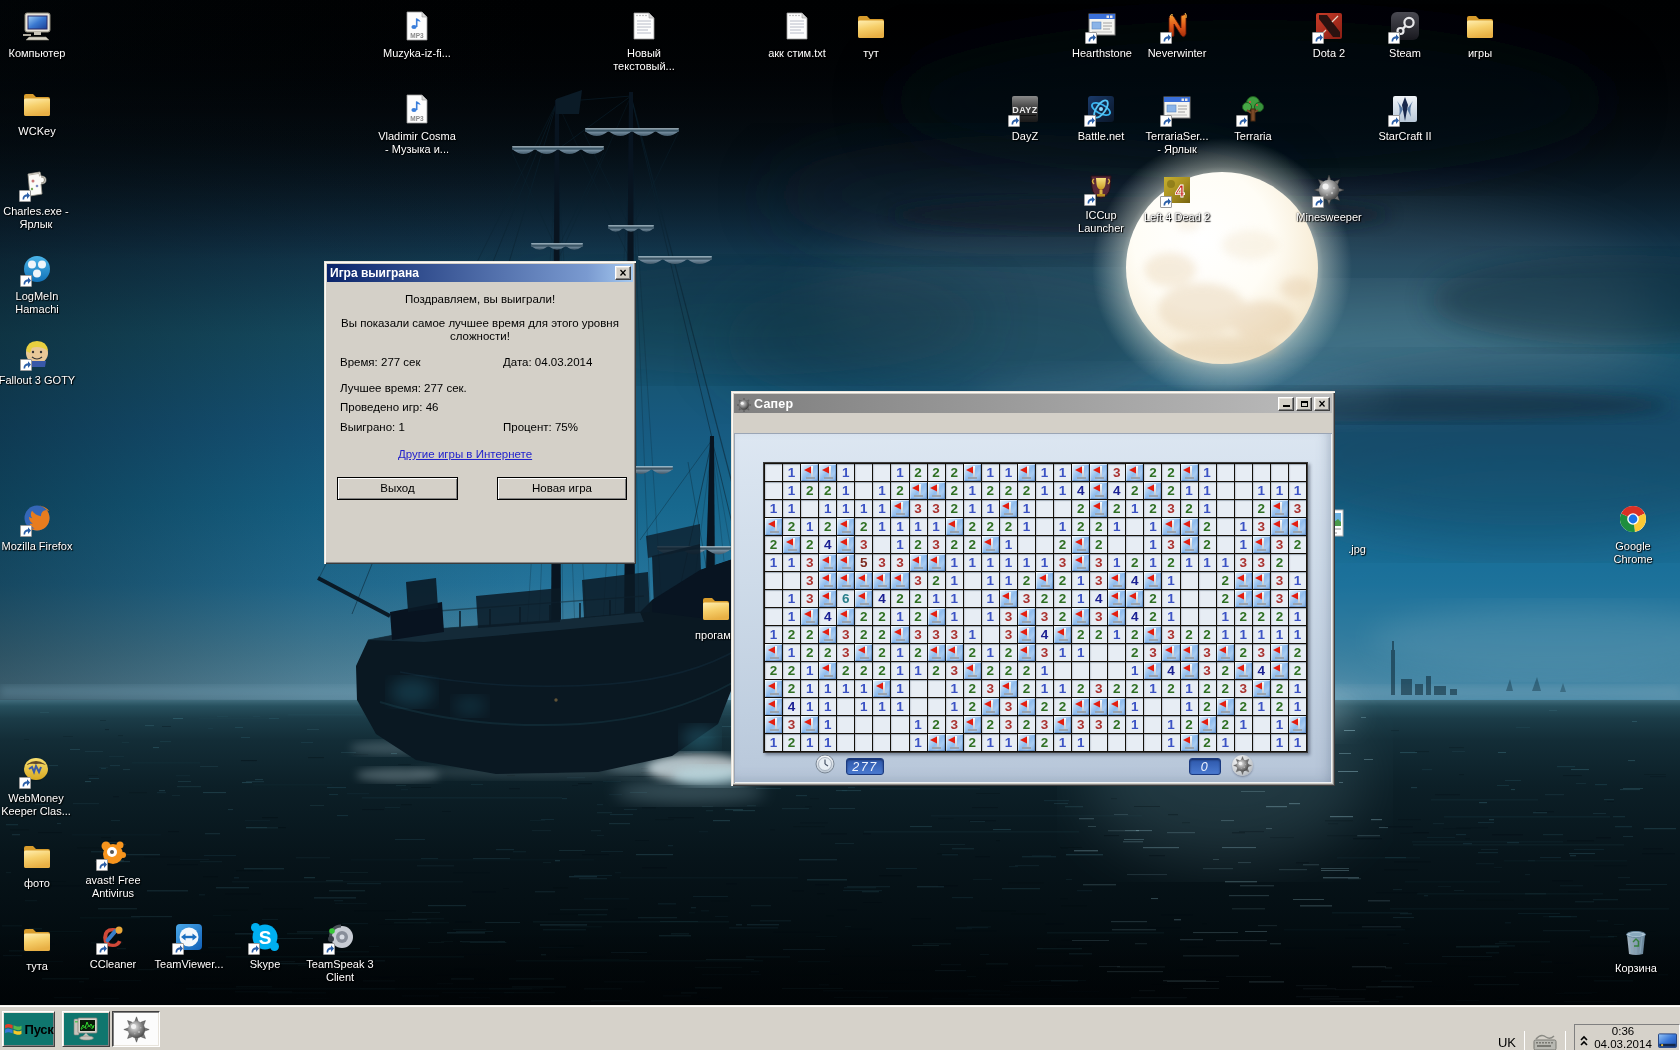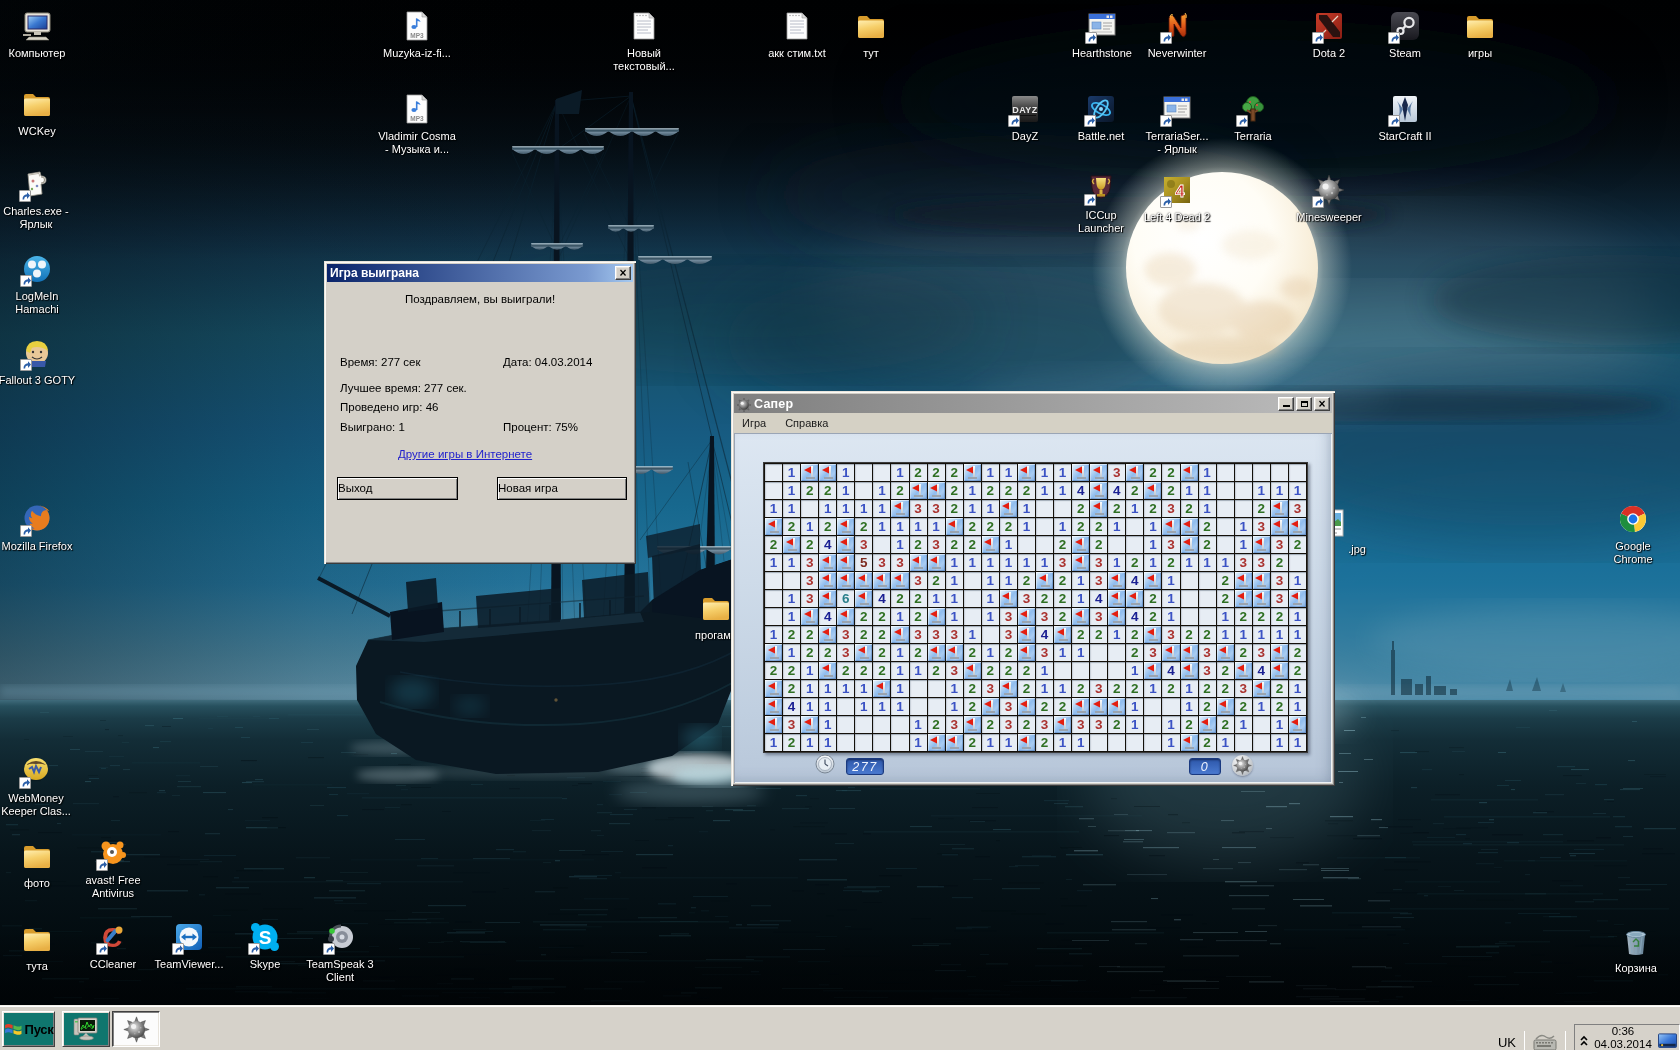--- a/index.html
+++ b/index.html
@@ -37,21 +37,21 @@
 #dlt{position:absolute;left:3px;top:3px;right:3px;height:18px;background:linear-gradient(90deg,#0a246a,#7a9ad0 85%,#a6caf0);display:flex;align-items:center}
 #dlt>span:first-child{color:#fff;font-weight:bold;font-size:12px;margin-left:3px}
 .dx{position:absolute;right:2px;top:2px;width:16px;height:14px;background:#d4d0c8;border:1px solid;border-color:#fff #404040 #404040 #fff;box-shadow:inset -1px -1px 0 #808080,inset 1px 1px 0 #e8e4dc;font-weight:bold;font-size:12px;line-height:12px;text-align:center}
 #dlb{position:absolute;left:3px;top:21px;right:3px;bottom:3px;font-size:11.5px;color:#000}
 .c1{position:absolute;top:11px;width:100%;text-align:center}
 .c2{position:absolute;top:35px;width:100%;text-align:center;line-height:13px}
 .row{position:absolute;width:100%}
 .row .l{position:absolute;left:13px}
 .row .r{position:absolute;left:176px}
 .lnk{position:absolute;top:166px;left:0;width:276px;text-align:center;color:#2222cc;text-decoration:underline}
-.btn{position:absolute;top:195px;width:121px;height:23px;background:#d4d0c8;border:1px solid #000;box-shadow:inset 1px 1px 0 #fff,inset -1px -1px 0 #808080;line-height:21px;font-size:11.5px}
+.btn{position:absolute;top:195px;width:121px;height:23px;background:#d4d0c8;border:1px solid #000;box-shadow:inset 1px 1px 0 #fff,inset -1px -1px 0 #808080;text-align:center;line-height:21px;font-size:11.5px}
 #tb{position:absolute;left:0;top:1005px;width:1680px;height:45px;background:#d6d2ca;border-top:1px solid #f4f1ea;box-shadow:inset 0 1px 0 #fff;z-index:30}
 .tbtn{position:absolute;top:5px;height:36px;background:#0f766e;border:1px solid;border-color:#fff #404040 #404040 #fff;box-shadow:inset 1px 1px 0 #e8e4dc,inset -1px -1px 0 #808080;display:flex;align-items:center;justify-content:center}
 .start{left:2px;width:53px}
 .start b{font-size:13px;margin-left:2px;letter-spacing:-0.3px}
 .sq{width:48px}
 .sq:nth-child(2){left:62px}
 .pressed{left:112px;background:#fcfcfc;border-color:#404040 #fff #fff #404040;box-shadow:inset 1px 1px 0 #808080,inset -1px -1px 0 #e8e4dc}
 #tray{position:absolute;right:0;top:16px;height:33px;display:flex}
 .uk{font-size:13px;margin-top:13px}
 .sep{width:1px;height:26px;background:#9a968e;border-right:1px solid #fff;margin:9px 8px 0 8px}
@@ -1595,24 +1595,20 @@
 <span class="wbtns">
         <span class="wb">
           <b style="margin-top:7px"></b>
         </span>
         <span class="wb">
           <i></i>
         </span>
         <span class="wb x">×</span>
       </span>
 </div>
-<div id="msm">
-      <span>Игра</span>
-      <span>Справка</span>
-    </div>
 <div id="msg">
 <div id="grid">
         <b></b>
         <b class="n1">1</b>
         <b class="f">
           <i></i>
         </b>
         <b class="f">
           <i></i>
         </b>
@@ -2333,20 +2329,21 @@
       </div>
 </div>
 </div>
 <div id="dlg">
 <div id="dlt">
       <span>Игра выиграна</span>
       <span class="dx">×</span>
     </div>
 <div id="dlb">
 <div class="c1">Поздравляем, вы выиграли!</div>
+<div class="c2">Вы показали самое лучшее время для этого уровня<br>сложности!</div>
 <div class="row" style="top:74px">
         <span class="l">Время: 277 сек</span>
         <span class="r">Дата: 04.03.2014</span>
       </div>
 <div class="row" style="top:100px">
         <span class="l">Лучшее время: 277 сек.</span>
       </div>
 <div class="row" style="top:119px">
         <span class="l">Проведено игр: 46</span>
       </div>

